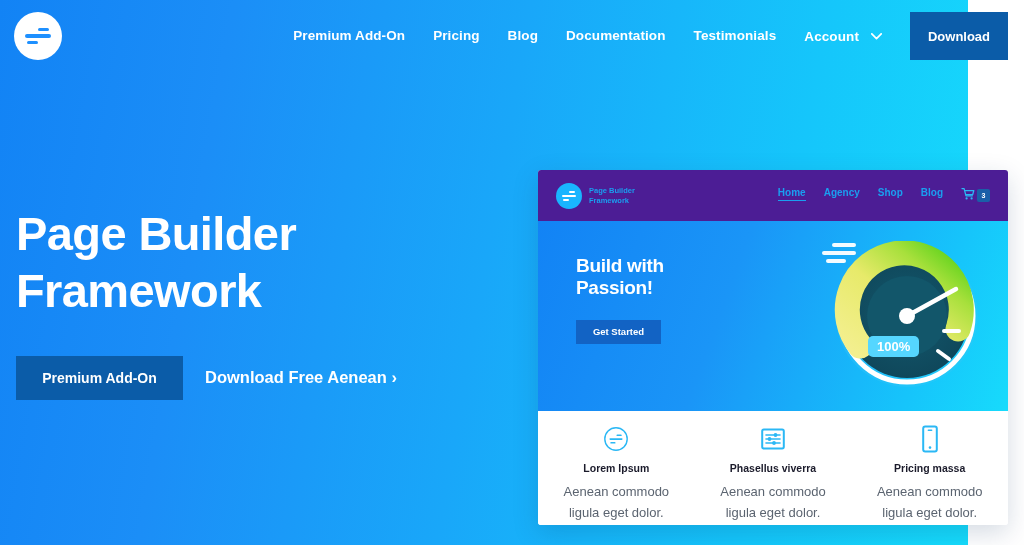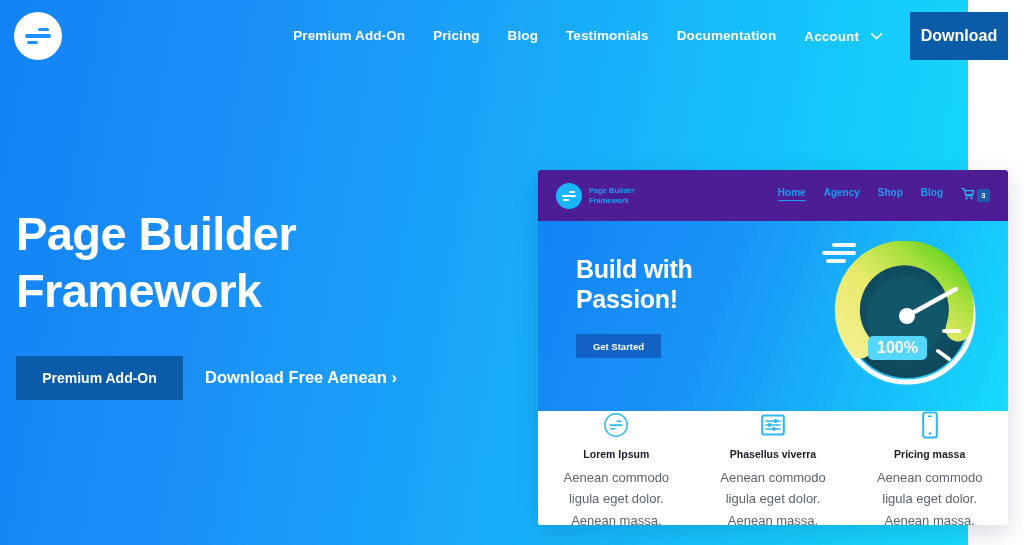--- a/index.html
+++ b/index.html
@@ -38,21 +38,21 @@
     color:#ffffff; font-size:13.5px; font-weight:bold;
     padding:0 14px; line-height:72px; white-space:nowrap;
     letter-spacing:0.1px; cursor:pointer;
   }
   .nav-link.with-caret { display:flex; align-items:center; gap:12px; line-height:normal; height:72px; }
   .caret { display:inline-block; width:11px; height:7px; position:relative; }
   .caret svg { display:block; }
   #download-btn {
     width:98px; height:48px; margin-left:14px; margin-right:16px;
     background:#0b5ca8; color:#ffffff;
-    font-size:16px; font-weight:bold;
+    font-size:13px; font-weight:bold;
     display:flex; align-items:center; justify-content:center;
     cursor:pointer; flex:0 0 auto;
   }
 
   
   #hero-copy { position:absolute; left:16px; top:205px; width:470px; }
   #hero-title {
     color:#ffffff; font-size:47px; font-weight:bold; line-height:1.22;
     letter-spacing:-0.6px;
   }
@@ -107,39 +107,39 @@
   }
 
   
   #mk-hero {
     position:relative; height:190px;
     background:linear-gradient(110deg, #1283f5 0%, #1a95f7 40%, #16c4fb 80%, #17dbfc 100%);
     overflow:hidden;
   }
   #mk-hero-copy { position:absolute; left:38px; top:34px; }
   #mk-hero-title {
-    color:#ffffff; font-size:25px; font-weight:bold; line-height:1.18;
+    color:#ffffff; font-size:19px; font-weight:bold; line-height:1.18;
     letter-spacing:-0.3px; white-space:pre-line;
   }
   #mk-get-started {
     margin-top:20px; width:85px; height:24px; background:#1263c4; color:#ffffff;
     font-size:9.5px; font-weight:bold;
     display:flex; align-items:center; justify-content:center; cursor:pointer;
   }
   #mk-gauge { position:absolute; right:26px; top:20px; width:150px; height:150px; }
   #mk-speedlines { position:absolute; right:150px; top:22px; width:42px; }
   #mk-speedlines i { display:block; height:4px; border-radius:2px; background:#ffffff; margin-bottom:4px; opacity:0.95; }
   #mk-speedlines i.l1 { width:24px; margin-left:16px; }
   #mk-speedlines i.l2 { width:34px; margin-left:6px; }
   #mk-speedlines i.l3 { width:20px; margin-left:10px; }
 
   
   #mk-features {
     height:114px; background:#ffffff;
-    display:flex; align-items:flex-start; 
+    display:flex; align-items:flex-start; padding-top:14px;
   }
   .mk-feature { flex:1; text-align:center; padding:0 10px; }
   .mk-feat-icon { height:28px; display:flex; align-items:center; justify-content:center; }
   .mk-feat-title {
     margin-top:9px; color:#1b1b2b; font-size:10.5px; font-weight:bold;
   }
   .mk-feat-text {
     margin-top:7px; color:#5b6470; font-size:13px; line-height:1.65;
   }
 </style>
@@ -155,22 +155,22 @@
         <i class="top"></i>
           <i class="middle"></i>
           <i class="bottom"></i>
       </span>
     </div>
 
     <nav id="mainnav">
       <a class="nav-link">Premium Add-On</a>
       <a class="nav-link">Pricing</a>
       <a class="nav-link">Blog</a>
+      <a class="nav-link">Documentation</a>
       <a class="nav-link">Testimonials</a>
-      <a class="nav-link">Documentation</a>
       <a class="nav-link with-caret">
         <span>Account</span>
         <span class="caret">
           <svg width="11" height="7" viewBox="0 0 11 7">
               <path d="M0.8 0.8 L5.5 5.6 L10.2 0.8" fill="none" stroke="#ffffff" stroke-width="1.7" stroke-linecap="round" stroke-linejoin="round"></path>
             </svg>
         </span>
       </a>
       <div id="download-btn">Download</div>
     </nav>
@@ -254,21 +254,21 @@
           <path d="M 28.2 105 A 57 57 0 1 1 126 88" fill="none" stroke="url(#arcGrad)" stroke-width="25" stroke-linecap="round"></path>
 
           <circle cx="75" cy="75" r="40" fill="#12566a"></circle>
 
           <line x1="75" y1="75" x2="124" y2="48" stroke="#ffffff" stroke-width="4.5" stroke-linecap="round"></line>
           <circle cx="75" cy="75" r="8" fill="#ffffff"></circle>
 
           <line x1="112" y1="90" x2="127" y2="90" stroke="#ffffff" stroke-width="4" stroke-linecap="round"></line>
           <line x1="106" y1="110" x2="117" y2="118" stroke="#ffffff" stroke-width="4" stroke-linecap="round"></line>
         </svg>
-        <div style="position:absolute; left:36px; top:95px; background:#55d6ff; border-radius:5px; padding:3px 9px; color:#ffffff; font-size:16px; font-weight:bold;">100%</div>
+        <div style="position:absolute; left:36px; top:95px; background:#55d6ff; border-radius:5px; padding:3px 9px; color:#ffffff; font-size:13px; font-weight:bold;">100%</div>
       </div>
     </div>
 
     <div id="mk-features">
 
       <div class="mk-feature">
         <div class="mk-feat-icon">
           <svg width="26" height="26" viewBox="0 0 26 26">
             <circle cx="13" cy="13" r="11.2" fill="none" stroke="#2bb8f5" stroke-width="1.4"></circle>
             <rect x="13.5" y="8.6" width="5.2" height="1.5" rx="0.7" fill="#2bb8f5"></rect>

